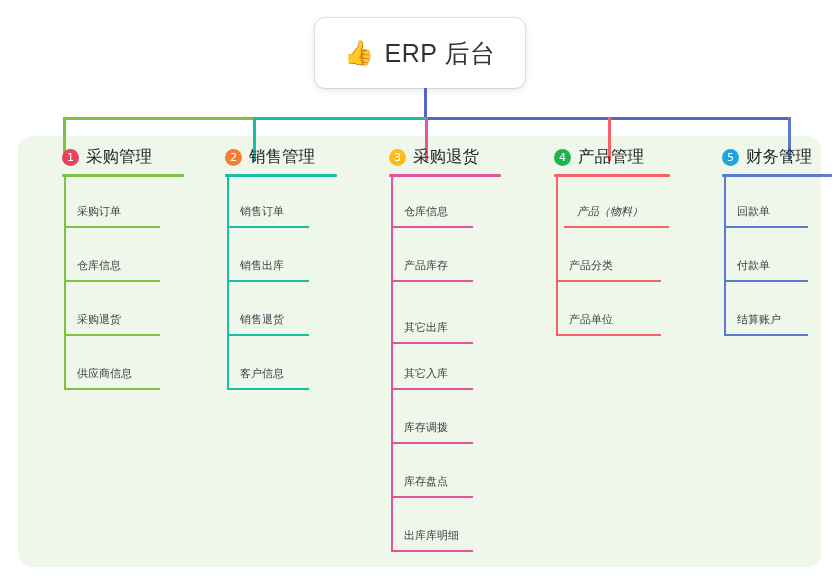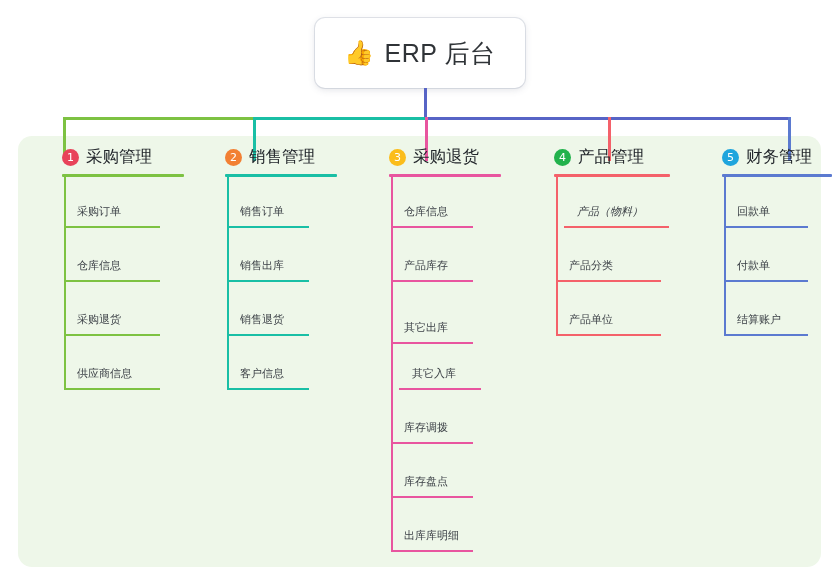--- a/index.html
+++ b/index.html
@@ -177,21 +177,21 @@
           <div class="leaf-rule" style="width: 82px; background: rgb(232, 85, 159);"></div>
         </div>
         <div class="leaf" style="left: 24px; top: 88px; width: 82px;">
           <span class="leaf-text">产品库存</span>
           <div class="leaf-rule" style="width: 82px; background: rgb(232, 85, 159);"></div>
         </div>
         <div class="leaf" style="left: 24px; top: 142px; width: 82px; margin-top: 8px;">
           <span class="leaf-text">其它出库</span>
           <div class="leaf-rule" style="width: 82px; background: rgb(232, 85, 159);"></div>
         </div>
-        <div class="leaf" style="left: 24px; top: 196px; width: 82px; margin-left: 8px;">
+        <div class="leaf" style="left: 24px; top: 196px; width: 82px;">
           <span class="leaf-text">其它入库</span>
           <div class="leaf-rule" style="width: 82px; background: rgb(232, 85, 159);"></div>
         </div>
         <div class="leaf" style="left: 24px; top: 250px; width: 82px;">
           <span class="leaf-text">库存调拨</span>
           <div class="leaf-rule" style="width: 82px; background: rgb(232, 85, 159);"></div>
         </div>
         <div class="leaf" style="left: 24px; top: 304px; width: 82px;">
           <span class="leaf-text">库存盘点</span>
           <div class="leaf-rule" style="width: 82px; background: rgb(232, 85, 159);"></div>

